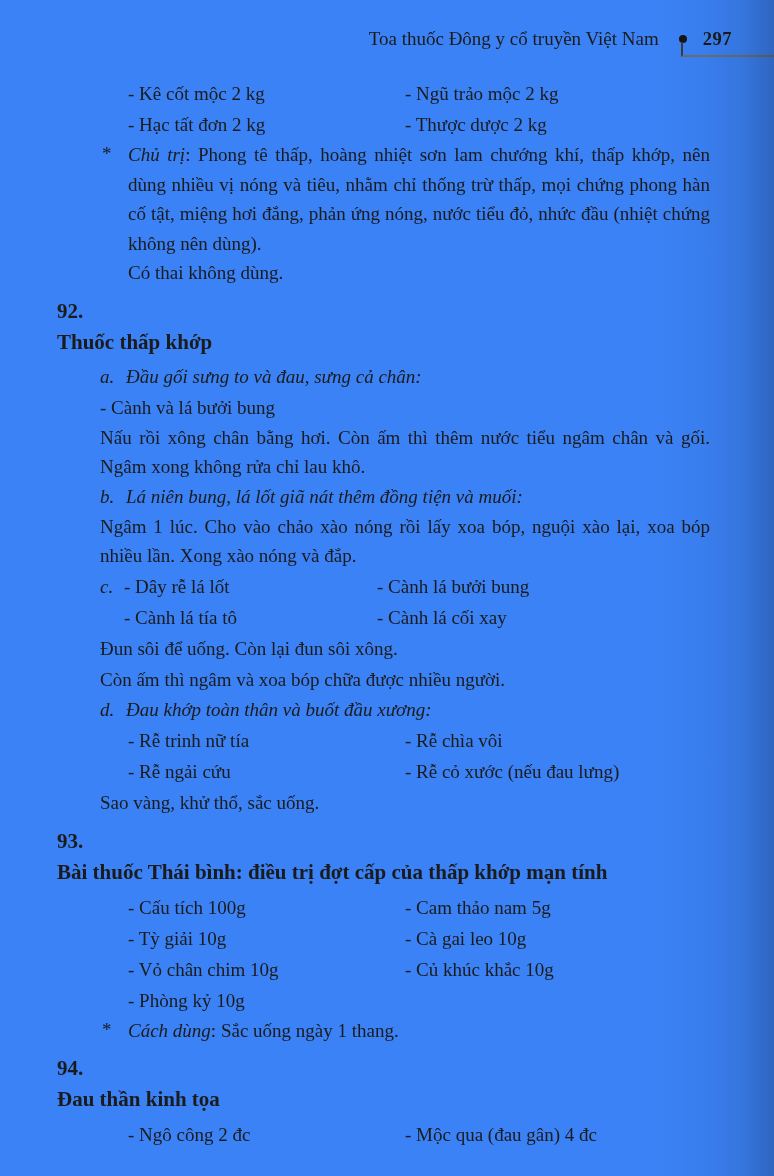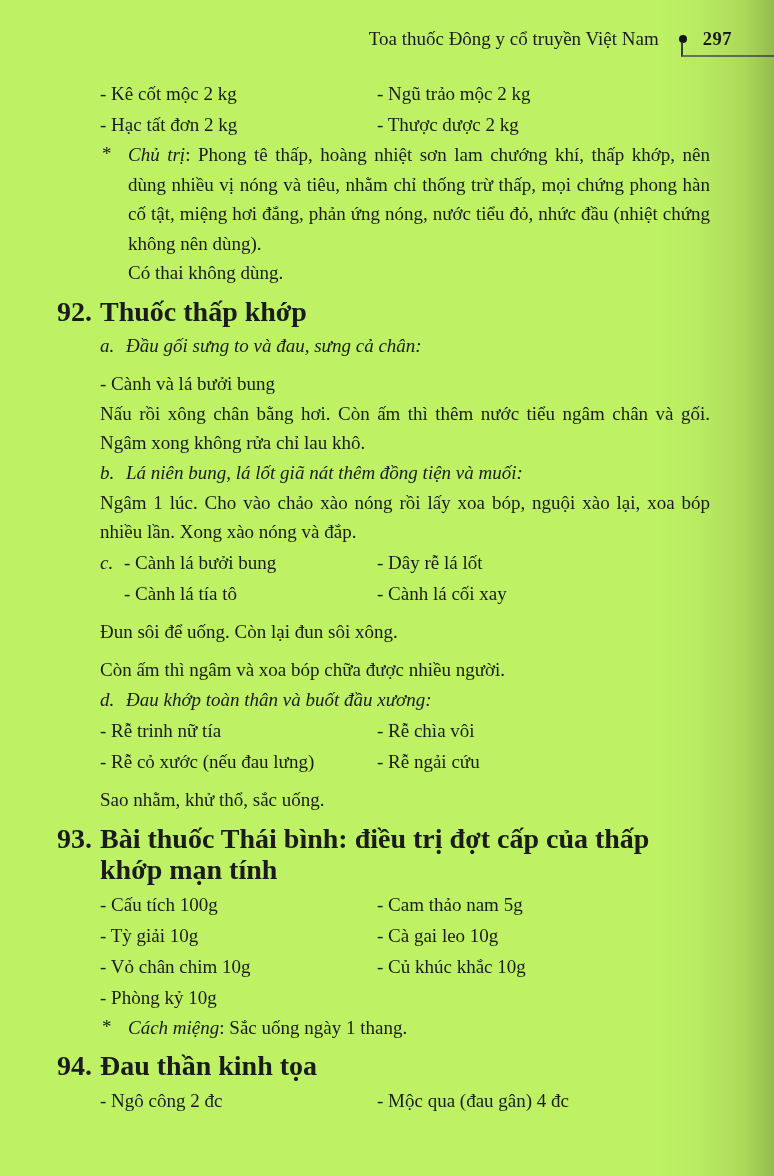--- a/index.html
+++ b/index.html
@@ -1,19 +1,19 @@
 <!DOCTYPE html>
 <html><head>
 <meta charset="utf-8">
 <style>
   html,body{margin:0;padding:0;background:#e8e8e8;}
   .page{
     position:relative;
     width:774px;height:1176px;
-    background:#bef264;
+    background:#3b82f6;
     font-family:"Liberation Serif","DejaVu Serif",serif;
     color:#1b1b1b;
     overflow:hidden;
   }
   .edge-shade{
     position:absolute;top:0;right:0;width:120px;height:100%;
     background:linear-gradient(to right, rgba(0,0,0,0) 0%, rgba(0,0,0,0.03) 40%, rgba(0,0,0,0.10) 75%, rgba(0,0,0,0.22) 100%);
     pointer-events:none;
   }
   
@@ -24,31 +24,32 @@
   }
   .header-title{margin-right:20px;}
   .header-dot{width:8px;height:8px;border-radius:50%;background:#151515;margin-right:16px;}
   .header-num{font-weight:bold;font-size:18.5px;letter-spacing:0.5px;}
   .header-rule{
     position:absolute;left:681px;top:42px;width:93px;height:13px;
     border-left:2px solid #3c3c3c;border-bottom:2px solid #6e6e6e;
   }
   
   .content{position:absolute;top:78px;left:100px;width:610px;}
-  .pair{display:grid;grid-template-columns:277px 1fr;font-size:19px;line-height:31px;}
+  .pair{display:grid;grid-template-columns:277px 1fr;font-size:19px;line-height:31px;margin-left:28px;}
   .para{font-size:19px;line-height:29.5px;text-align:justify;}
-  .line{font-size:19px;line-height:31px;margin-top:7px;}
+  .line{font-size:19px;line-height:31px;}
   .hang{position:relative;padding-left:28px;font-size:19px;line-height:29.5px;text-align:justify;}
   .hang .marker{position:absolute;left:2px;top:-1px;font-style:normal;}
   .ital{font-style:italic;font-family:Liberation Serif, serif;}
   .sublabel{display:flex;font-size:19px;line-height:30px;font-style:italic;}
   .sublabel .sl{flex:none;width:26px;}
   .section-head{
-    display:flex;font-weight:bold;font-size:28px;line-height:31px;
+    display:flex;font-weight:bold;font-size:21px;line-height:31px;
     margin:8px 0 4px -43px;
+    flex-direction:column;
   }
   .section-head .sec-num{flex:none;width:43px;}
   .section-head .sec-title{max-width:578px;}
   .c-grid{display:grid;grid-template-columns:24px 253px 1fr;font-size:19px;line-height:31px;}
   .c-grid .cl{font-style:italic;}
 </style>
 </head>
 <body>
 
 <div class="page">
@@ -91,44 +92,44 @@
     <div class="para">Nấu rồi xông chân bằng hơi. Còn ấm thì thêm nước tiểu ngâm chân và gối. Ngâm xong không rửa chỉ lau khô.</div>
 
     <div class="sublabel">
       <span class="sl">b.</span>
       <span>Lá niên bung, lá lốt giã nát thêm đồng tiện và muối:</span>
     </div>
     <div class="para">Ngâm 1 lúc. Cho vào chảo xào nóng rồi lấy xoa bóp, nguội xào lại, xoa bóp nhiều lần. Xong xào nóng và đắp.</div>
 
     <div class="c-grid">
       <span class="cl">c.</span>
+      <span>- Dây rễ lá lốt</span>
       <span>- Cành lá bưởi bung</span>
-      <span>- Dây rễ lá lốt</span>
     </div>
     <div class="c-grid">
       <span></span>
       <span>- Cành lá tía tô</span>
       <span>- Cành lá cối xay</span>
     </div>
     <div class="line">Đun sôi để uống. Còn lại đun sôi xông.</div>
     <div class="line">Còn ấm thì ngâm và xoa bóp chữa được nhiều người.</div>
 
     <div class="sublabel">
       <span class="sl">d.</span>
       <span>Đau khớp toàn thân và buốt đầu xương:</span>
     </div>
     <div class="pair">
       <span>- Rễ trinh nữ tía</span>
       <span>- Rễ chìa vôi</span>
     </div>
     <div class="pair">
+      <span>- Rễ ngải cứu</span>
       <span>- Rễ cỏ xước (nếu đau lưng)</span>
-      <span>- Rễ ngải cứu</span>
     </div>
-    <div class="line">Sao nhằm, khử thổ, sắc uống.</div>
+    <div class="line">Sao vàng, khử thổ, sắc uống.</div>
 
     <div class="section-head">
       <span class="sec-num">93.</span>
       <span class="sec-title">Bài thuốc Thái bình: điều trị đợt cấp của thấp khớp mạn tính</span>
     </div>
     <div class="pair">
       <span>- Cấu tích 100g</span>
       <span>- Cam thảo nam 5g</span>
     </div>
     <div class="pair">
@@ -137,21 +138,21 @@
     </div>
     <div class="pair">
       <span>- Vỏ chân chim 10g</span>
       <span>- Củ khúc khắc 10g</span>
     </div>
     <div class="pair">
       <span>- Phòng kỷ 10g</span>
       <span></span>
     </div>
     <div class="hang">
-      <span class="marker">*</span><span class="ital">Cách miệng</span><span>: Sắc uống ngày 1 thang.</span>
+      <span class="marker">*</span><span class="ital">Cách dùng</span><span>: Sắc uống ngày 1 thang.</span>
     </div>
 
     <div class="section-head">
       <span class="sec-num">94.</span>
       <span class="sec-title">Đau thần kinh tọa</span>
     </div>
     <div class="pair">
       <span>- Ngô công 2 đc</span>
       <span>- Mộc qua (đau gân) 4 đc</span>
     </div>

